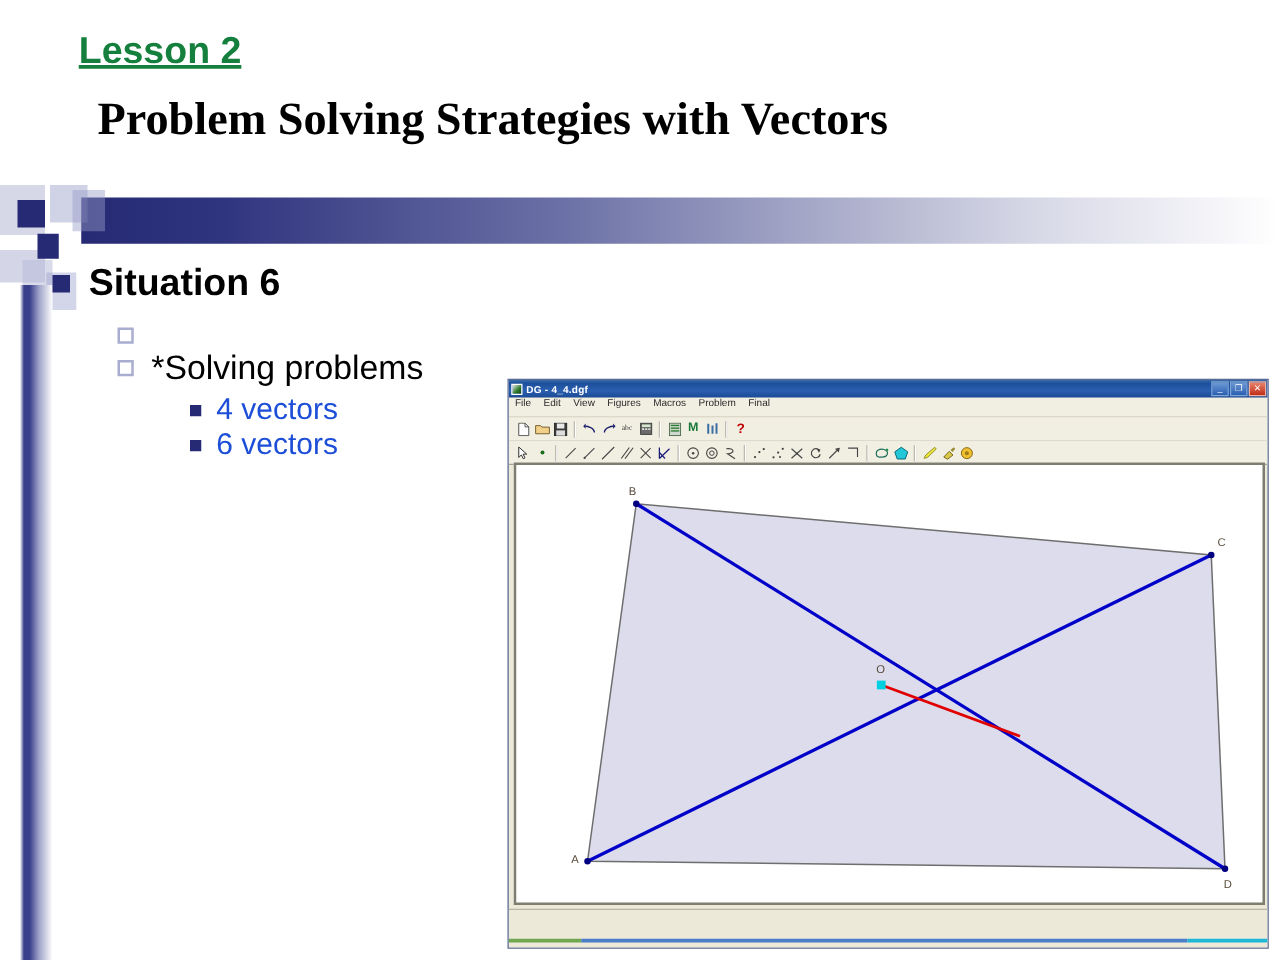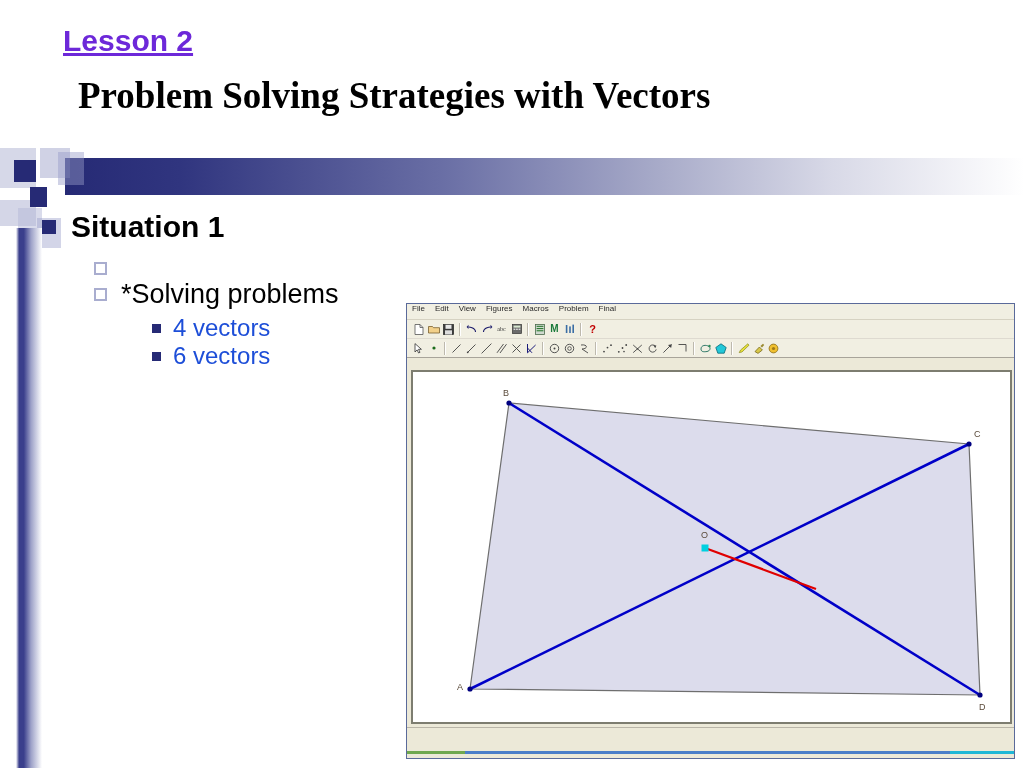--- a/index.html
+++ b/index.html
@@ -21,21 +21,21 @@
     position: absolute;
     left: 0; top: 0;
     width: 1024px; height: 145px;
   }
   #lesson-label {
     position: absolute;
     left: 63px;
     top: 24px;
     font-size: 30px;
     font-weight: bold;
-    color: #6d28d9;
+    color: #15803d;
     text-decoration: underline;
     letter-spacing: 0px;
     font-family: "Liberation Sans", sans-serif;
   }
   #slide-title {
     position: absolute;
     left: 78px;
     top: 74px;
     font-size: 37px;
     font-weight: bold;
@@ -251,21 +251,21 @@
 <div class="deco-sq" id="deco-sq-f"></div>
 <div class="deco-sq" id="deco-sq-e"></div>
 <div class="deco-sq" id="deco-sq-h"></div>
 <div class="deco-sq" id="deco-sq-g"></div>
 <div id="left-accent-line"></div>
 
 <div id="bullet-list">
 
   <div class="bullet-row bullet-l1">
     <span class="mark-l1"></span>
-    <span class="txt-l1">Situation 1</span>
+    <span class="txt-l1">Situation 6</span>
   </div>
 
   <div class="bullet-row bullet-l2">
     <span class="mark-l2"></span>
   </div>
 
   <div class="bullet-row bullet-l2">
     <span class="mark-l2"></span>
     <span class="txt-l2">*Solving problems</span>
   </div>
@@ -277,20 +277,29 @@
 
   <div class="bullet-row bullet-l3">
     <span class="mark-l3"></span>
     <span class="txt-l3">6 vectors</span>
   </div>
 
 </div>
 
 <div id="dg-window">
 
+  <div id="dg-titlebar">
+    <span id="dg-title-icon"></span>
+    <span id="dg-title-text">DG - 4_4.dgf</span>
+    <span id="dg-winbtns">
+      <span class="winbtn" id="btn-min">_</span>
+      <span class="winbtn" id="btn-max">❐</span>
+      <span class="winbtn" id="btn-close">✕</span>
+    </span>
+  </div>
 
   <div id="dg-menubar">
     <span class="menu-item">File</span>
     <span class="menu-item">Edit</span>
     <span class="menu-item">View</span>
     <span class="menu-item">Figures</span>
     <span class="menu-item">Macros</span>
     <span class="menu-item">Problem</span>
     <span class="menu-item">Final</span>
   </div>

